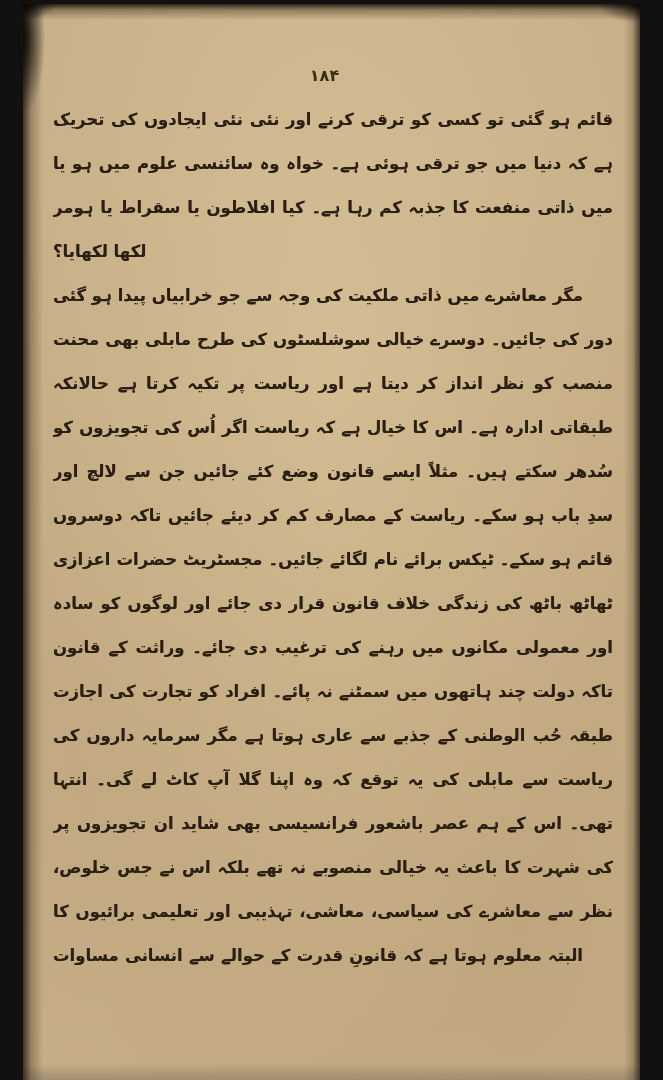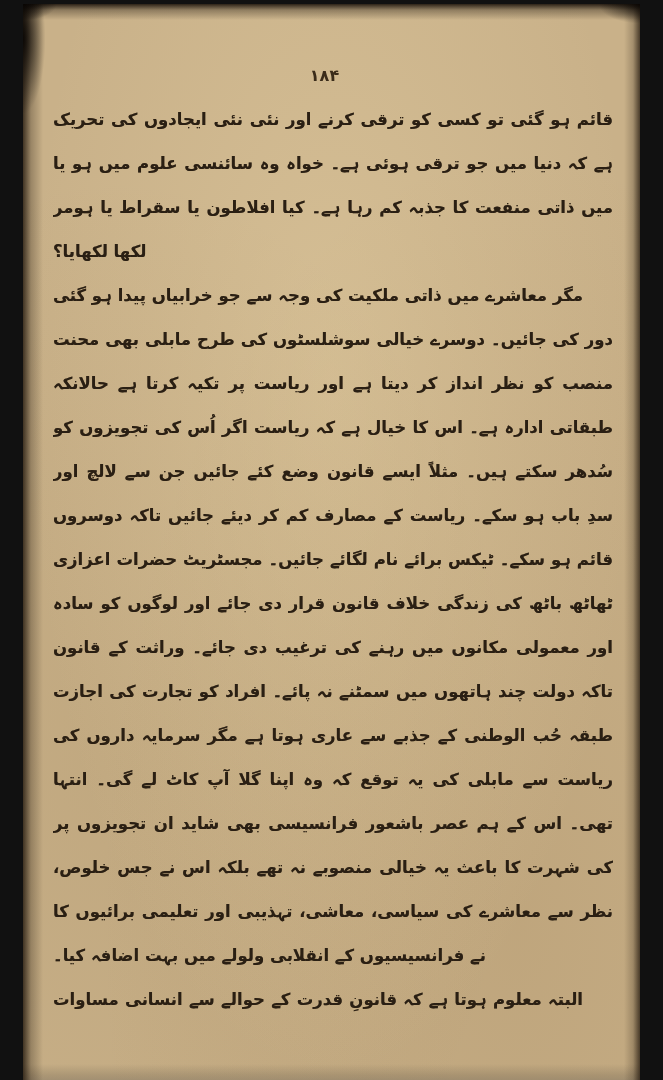--- a/index.html
+++ b/index.html
@@ -71,19 +71,18 @@
         <div class="line">سدِ باب ہو سکے۔ ریاست کے مصارف کم کر دیئے جائیں تاکہ دوسروں کے لئے مثال</div>
         <div class="line">قائم ہو سکے۔ ٹیکس برائے نام لگائے جائیں۔ مجسٹریٹ حضرات اعزازی طور پر کام کریں۔</div>
         <div class="line">ٹھاٹھ باٹھ کی زندگی خلاف قانون قرار دی جائے اور لوگوں کو سادہ لباس، سادہ غذا</div>
         <div class="line">اور معمولی مکانوں میں رہنے کی ترغیب دی جائے۔ وراثت کے قانون بدل دیئے جائیں</div>
         <div class="line">تاکہ دولت چند ہاتھوں میں سمٹنے نہ پائے۔ افراد کو تجارت کی اجازت نہ ہو کیونکہ تاجر</div>
         <div class="line">طبقہ حُب الوطنی کے جذبے سے عاری ہوتا ہے مگر سرمایہ داروں کی نمائندہ فرانسیسی</div>
         <div class="line">ریاست سے مابلی کی یہ توقع کہ وہ اپنا گلا آپ کاٹ لے گی۔ انتہا درجے کی سادہ دلی</div>
         <div class="line">تھی۔ اس کے ہم عصر باشعور فرانسیسی بھی شاید ان تجویزوں پر ہنستے ہوں گے۔ لیکن مابلی</div>
         <div class="line">کی شہرت کا باعث یہ خیالی منصوبے نہ تھے بلکہ اس نے جس خلوص، جوش اور دقتِ</div>
         <div class="line">نظر سے معاشرے کی سیاسی، معاشی، تہذیبی اور تعلیمی برائیوں کا پردہ چاک کیا اُس</div>
-        <div class="line endline">نے فرانسیسیوں کے انقلابی ولولے میں بہت اضافہ کیا۔</div>
       </div>
       <div class="para">
         <div class="line indent">البتہ معلوم ہوتا ہے کہ قانونِ قدرت کے حوالے سے انسانی مساوات کی تلقین اور ذاتی</div>
       </div>
     </div>
 </div>
 
 </body></html>

